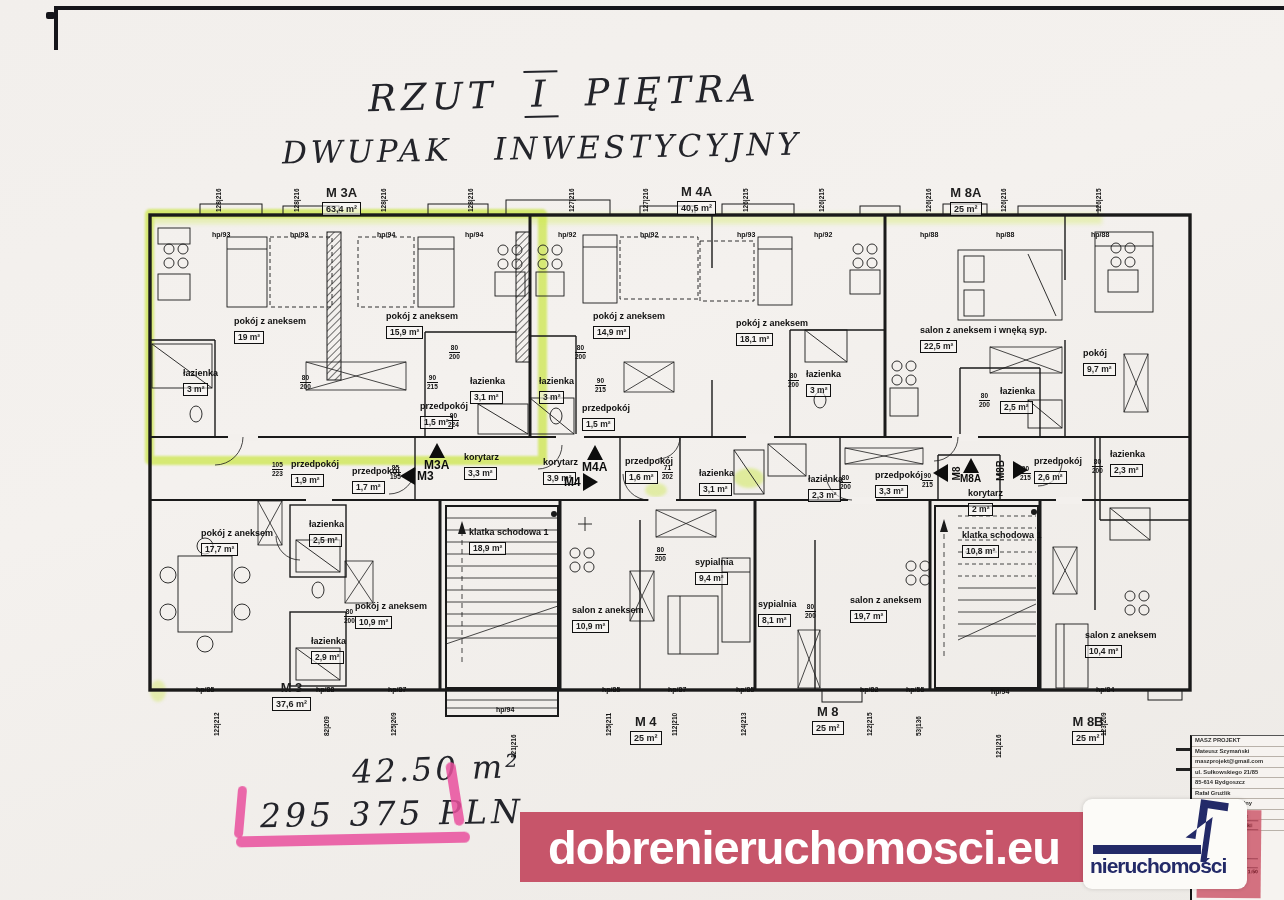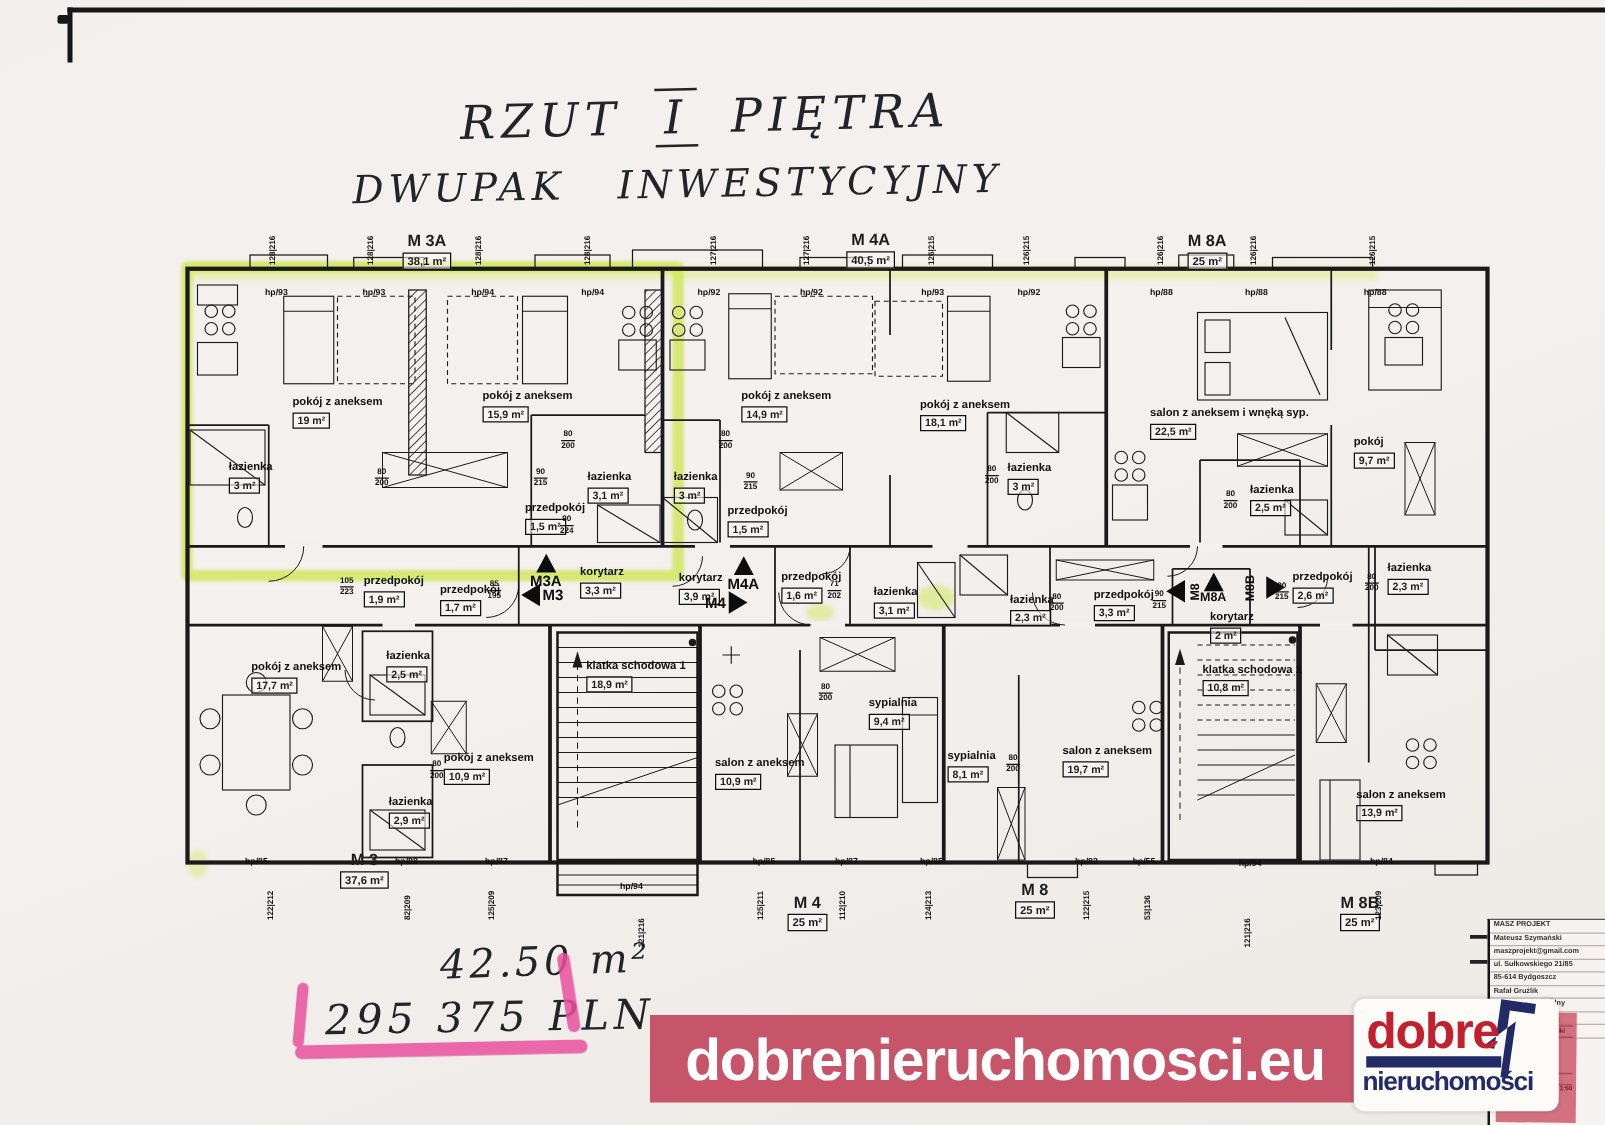--- a/index.html
+++ b/index.html
@@ -326,21 +326,21 @@
       <circle cx="242" cy="575" r="8"></circle>
         <circle cx="242" cy="612" r="8"></circle>
       <circle cx="205" cy="546" r="8"></circle>
         <circle cx="205" cy="644" r="8"></circle>
     </g>
   </g>
 </svg>
 
 <div class="uhead" style="left:322px;top:185px;text-align:center;">
   <span>M 3A</span><br>
-  <span class="uarea">38,1 m²</span>
+  <span class="uarea">63,4 m²</span>
 </div>
 <div class="uhead" style="left:677px;top:184px;text-align:center;">
   <span>M 4A</span><br>
   <span class="uarea">40,5 m²</span>
 </div>
 <div class="uhead" style="left:950px;top:185px;text-align:center;">
   <span>M 8A</span><br>
   <span class="uarea">25 m²</span>
 </div>
 <div class="uhead" style="left:272px;top:680px;text-align:center;">
@@ -357,21 +357,21 @@
 </div>
 <div class="uhead" style="left:1072px;top:714px;text-align:right;">
   <span>M 8B</span><br>
   <span class="uarea">25 m²</span>
 </div>
 
 <div class="arrow col" style="left:424px;top:443px;">
   <div class="tri-up"></div>
   <div class="alabel">M3A</div>
 </div>
-<div class="arrow" style="left:417px;top:467px;">
+<div class="arrow" style="left:400px;top:467px;">
   <div class="tri-left"></div>
   <div class="alabel">M3</div>
 </div>
 <div class="arrow col" style="left:582px;top:445px;">
   <div class="tri-up"></div>
   <div class="alabel">M4A</div>
 </div>
 <div class="arrow" style="left:564px;top:473px;">
   <div class="alabel">M4</div>
   <div class="tri-right"></div>
@@ -417,21 +417,21 @@
     <div class="room" style="left: 201px; top: 528px;"><div class="rname">pokój z aneksem</div><div class="rarea">17,7 m²</div></div>
     <div class="room" style="left: 309px; top: 519px;"><div class="rname">łazienka</div><div class="rarea">2,5 m²</div></div>
     <div class="room" style="left: 355px; top: 601px;"><div class="rname">pokój z aneksem</div><div class="rarea">10,9 m²</div></div>
     <div class="room" style="left: 311px; top: 636px;"><div class="rname">łazienka</div><div class="rarea">2,9 m²</div></div>
     <div class="room" style="left: 469px; top: 527px;"><div class="rname">klatka schodowa 1</div><div class="rarea">18,9 m²</div></div>
     <div class="room" style="left: 572px; top: 605px;"><div class="rname">salon z aneksem</div><div class="rarea">10,9 m²</div></div>
     <div class="room" style="left: 695px; top: 557px;"><div class="rname">sypialnia</div><div class="rarea">9,4 m²</div></div>
     <div class="room" style="left: 758px; top: 599px;"><div class="rname">sypialnia</div><div class="rarea">8,1 m²</div></div>
     <div class="room" style="left: 850px; top: 595px;"><div class="rname">salon z aneksem</div><div class="rarea">19,7 m²</div></div>
     <div class="room" style="left: 962px; top: 530px;"><div class="rname">klatka schodowa 1</div><div class="rarea">10,8 m²</div></div>
-    <div class="room" style="left: 1085px; top: 630px;"><div class="rname">salon z aneksem</div><div class="rarea">13,9 m²</div></div>
+    <div class="room" style="left: 1085px; top: 630px;"><div class="rname">salon z aneksem</div><div class="rarea">10,4 m²</div></div>
     <div class="hp" style="left: 212px; top: 231px;">hp/93</div>
     <div class="hp" style="left: 290px; top: 231px;">hp/93</div>
     <div class="hp" style="left: 377px; top: 231px;">hp/94</div>
     <div class="hp" style="left: 465px; top: 231px;">hp/94</div>
     <div class="hp" style="left: 558px; top: 231px;">hp/92</div>
     <div class="hp" style="left: 640px; top: 231px;">hp/92</div>
     <div class="hp" style="left: 737px; top: 231px;">hp/93</div>
     <div class="hp" style="left: 814px; top: 231px;">hp/92</div>
     <div class="hp" style="left: 920px; top: 231px;">hp/88</div>
     <div class="hp" style="left: 996px; top: 231px;">hp/88</div>
@@ -566,16 +566,15 @@
   <div class="srow">opcja podziału</div>
   <div class="sscale">1:50</div>
 </div>
 <div class="abs banner">
   <span>dobrenieruchomosci.eu</span>
 </div>
 <div class="abs logo-card">
   <svg width="164" height="90" style="position:absolute;left:0;top:0;">
     <polygon points="128,64 128,18 104,42 114,42 114,2 142,2 142,10 122,10 122,64" fill="#232a68" transform="rotate(8 128 30)"></polygon>
   </svg>
-  <div class="logo-w1">dobre</div>
   <div class="logo-bar"></div>
   <div class="logo-w2">nieruchomości</div>
 </div>
 
 </body></html>

